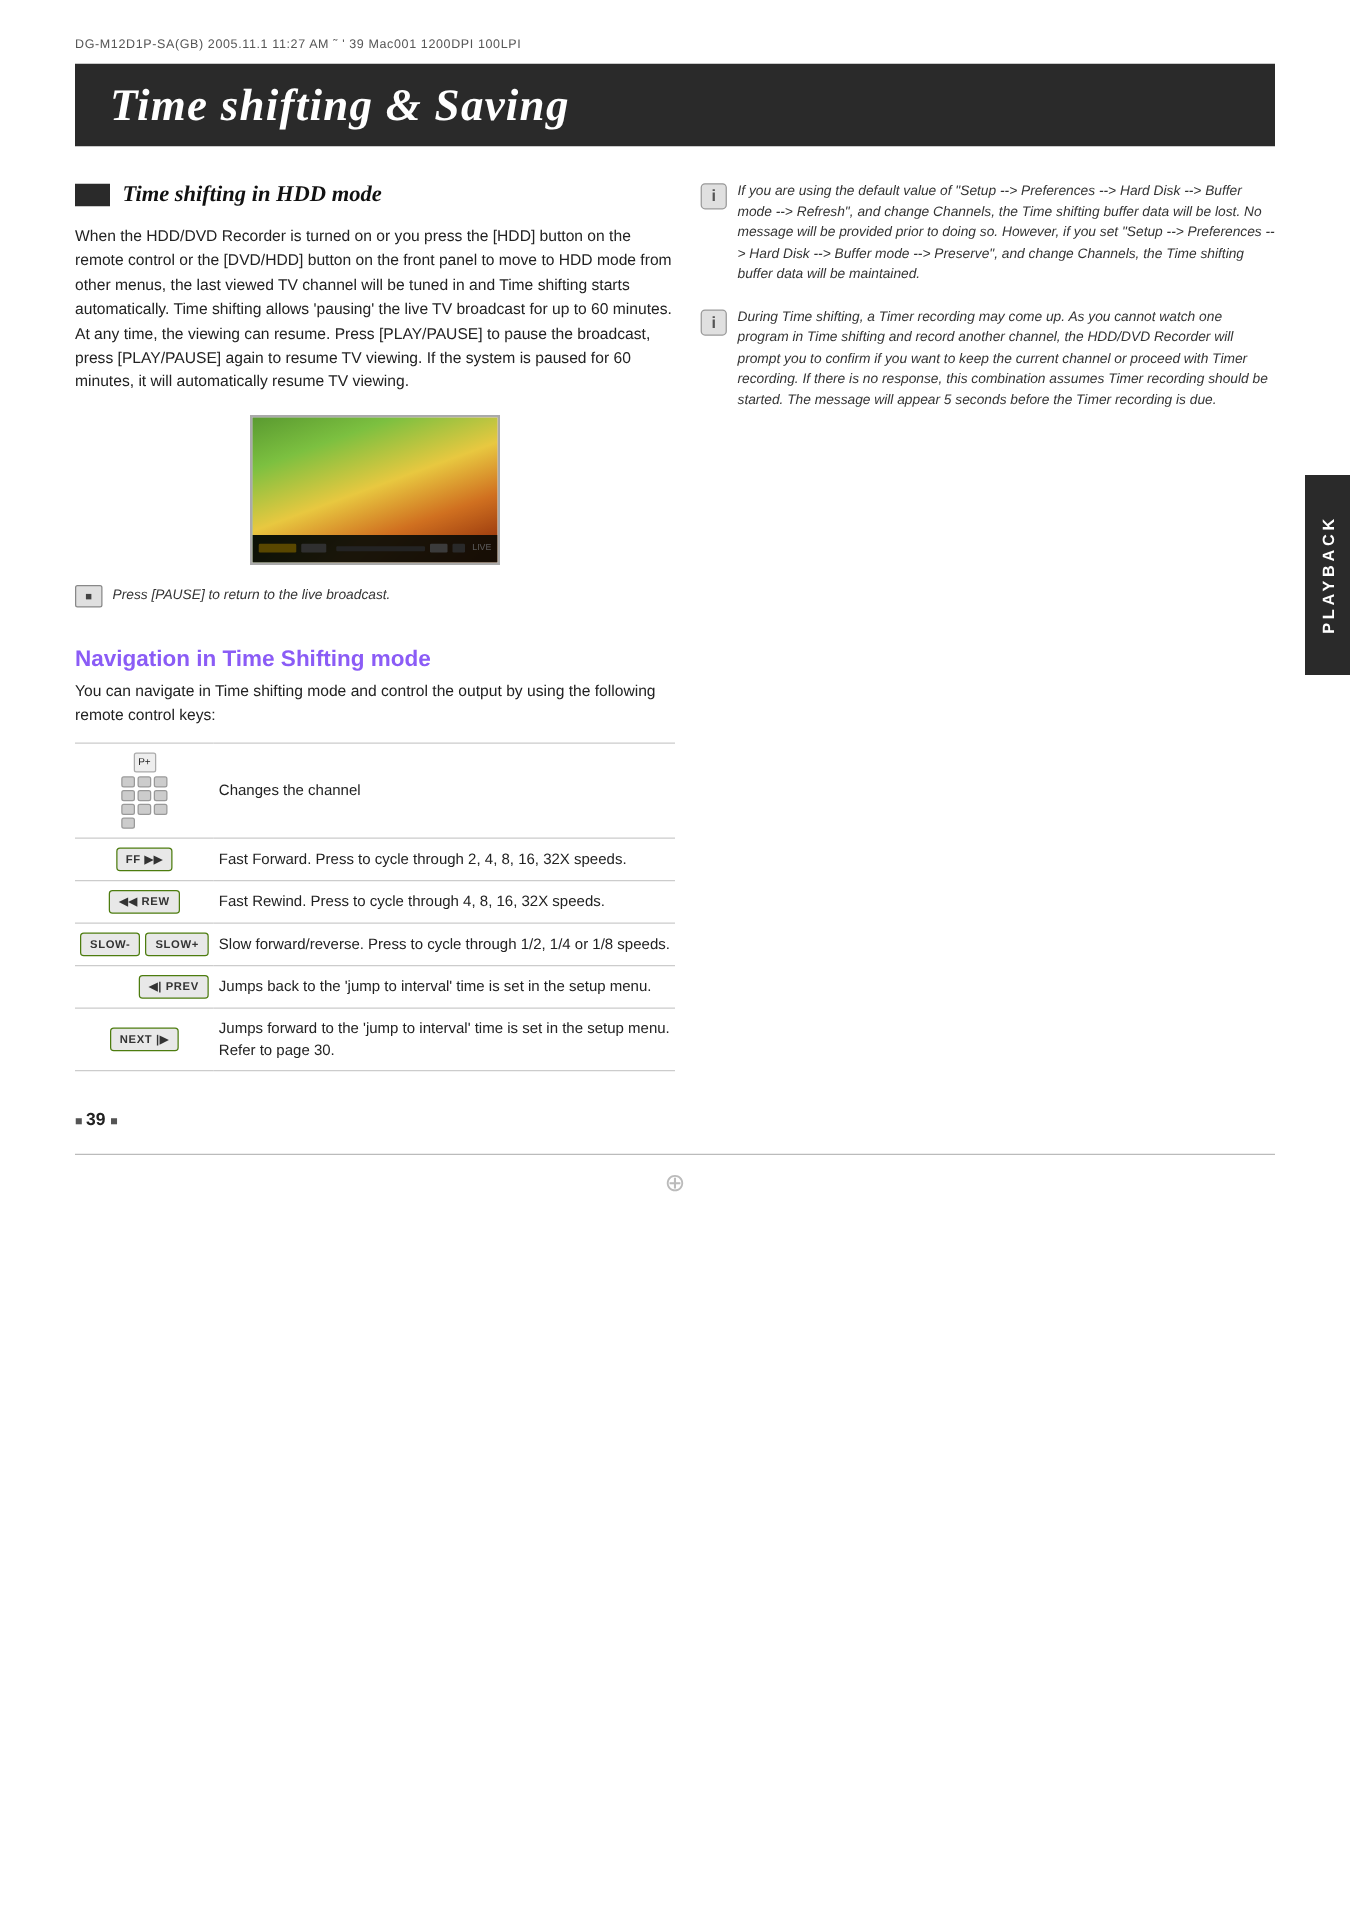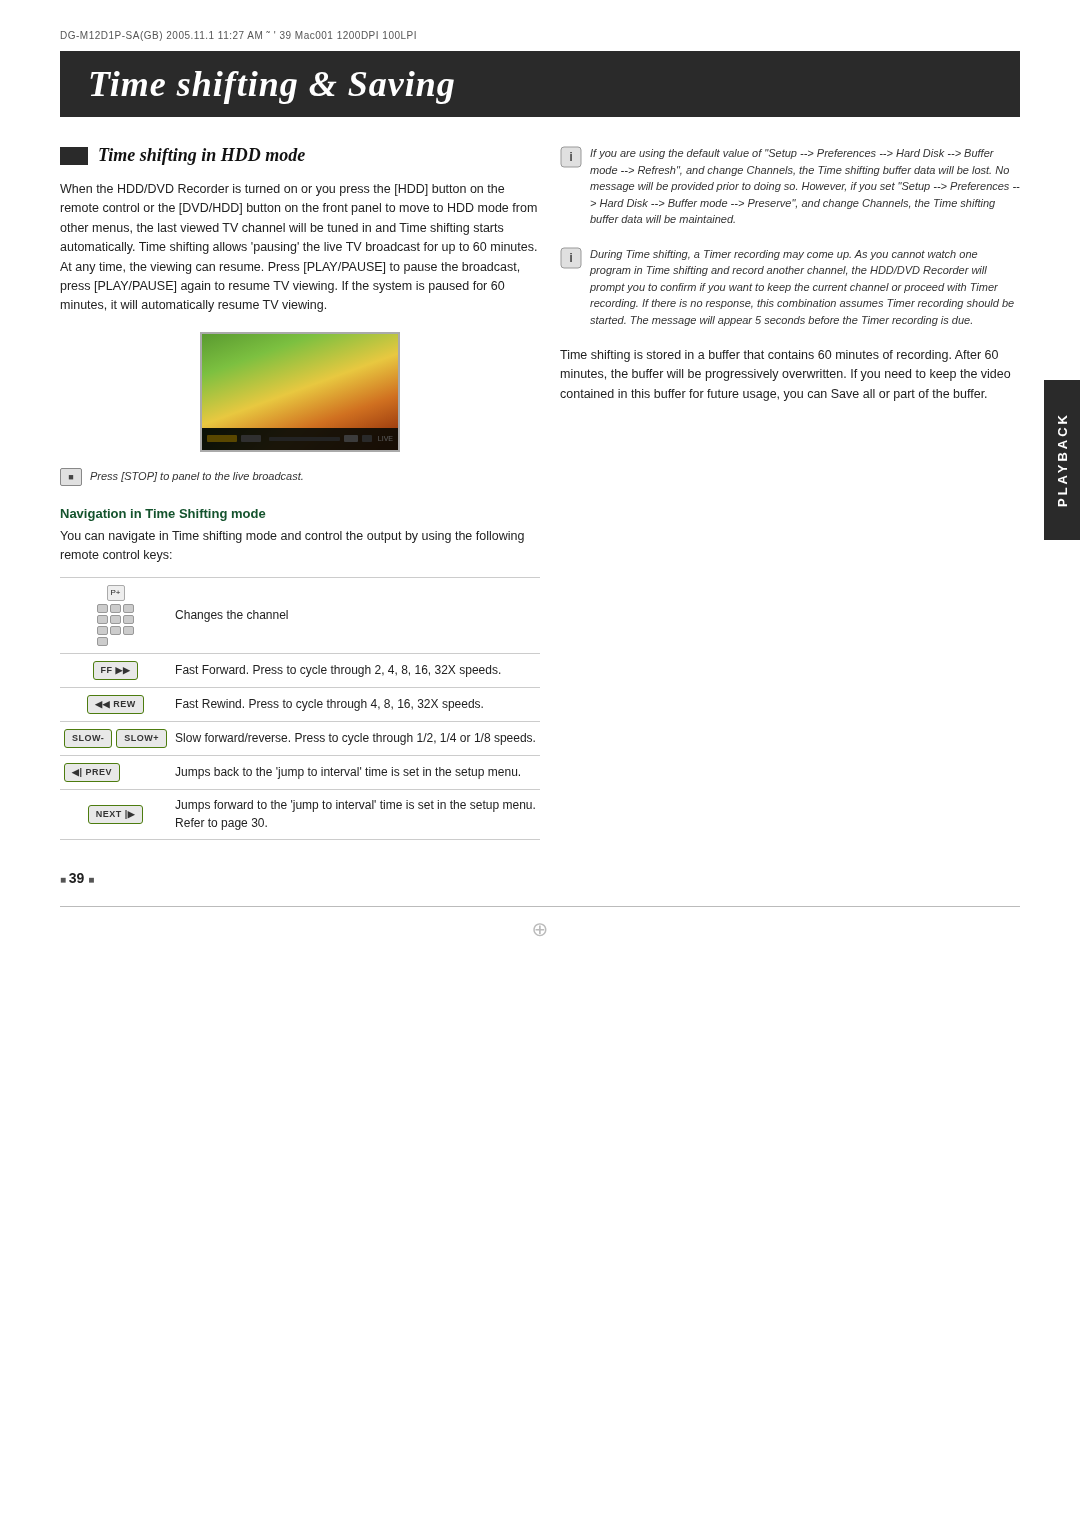--- a/index.html
+++ b/index.html
@@ -128,25 +128,25 @@
     }
     .note-text {
       font-size: 11px;
       line-height: 1.5;
       color: #333;
       font-style: italic;
     }
 
     
     .nav-section-title {
-      font-size: 13px;
+      font-size: 18px;
       font-weight: bold;
       margin-bottom: 6px;
-      margin-top: 20px;
-      color: #14532d;
+      margin-top: 31px;
+      color: #8b5cf6;
     }
 
     .nav-table {
       width: 100%;
       border-collapse: collapse;
     }
     .nav-table tr {
       border-top: 1px solid #ccc;
     }
     .nav-table tr:last-child {
@@ -270,21 +270,21 @@
           <div style="width:20px;height:7px;background:#888;border-radius:1px;"></div>
           <div style="flex:1;height:4px;background:#666;border-radius:1px;margin-left:4px;"></div>
           <div style="width:14px;height:7px;background:#aaa;border-radius:1px;"></div>
           <div style="width:10px;height:7px;background:#777;border-radius:1px;"></div>
           <div style="font-size:7px;color:#fff;margin-left:2px;">LIVE</div>
         </div>
       </div>
 
       <div class="note-row">
         <div class="note-stop-icon">■</div>
-        <span class="note-text">Press [STOP] to panel to the live broadcast.</span>
+        <span class="note-text">Press [PAUSE] to return to the live broadcast.</span>
       </div>
 
       <div class="nav-section-title">Navigation in Time Shifting mode</div>
       <p class="body-text">You can navigate in Time shifting mode and control the output by using the following remote control keys:</p>
 
       <table class="nav-table">
         <tbody>
 
           <tr>
             <td>
@@ -341,21 +341,21 @@
                 <span class="ff-btn">SLOW+</span>
               </div>
             </td>
             <td>
               <span>Slow forward/reverse. Press to cycle through 1/2, 1/4 or 1/8 speeds.</span>
             </td>
           </tr>
 
           <tr>
             <td>
-              <div style="display:flex;justify-content:flex-start;">
+              <div style="display:flex;justify-content:flex-end;">
                 <span class="ff-btn">◀| PREV</span>
               </div>
             </td>
             <td>
               <span>Jumps back to the 'jump to interval' time is set in the setup menu.</span>
             </td>
           </tr>
 
           <tr>
             <td>
@@ -387,21 +387,20 @@
       <div class="note-row" style="margin-bottom:18px;">
         <div class="note-icon">
           <svg viewBox="0 0 22 22" fill="none">
             <rect x="1" y="1" width="20" height="20" rx="3" fill="#e0e0e0" stroke="#999" stroke-width="1"></rect>
             <text x="11" y="15" text-anchor="middle" font-size="13" font-weight="bold" fill="#555">i</text>
           </svg>
         </div>
         <span class="note-text">During Time shifting, a Timer recording may come up. As you cannot watch one program in Time shifting and record another channel, the HDD/DVD Recorder will prompt you to confirm if you want to keep the current channel or proceed with Timer recording. If there is no response, this combination assumes Timer recording should be started. The message will appear 5 seconds before the Timer recording is due.</span>
       </div>
 
-      <p class="body-text">Time shifting is stored in a buffer that contains 60 minutes of recording. After 60 minutes, the buffer will be progressively overwritten. If you need to keep the video contained in this buffer for future usage, you can Save all or part of the buffer.</p>
 
     </div>
 
   </div>
   
 
   
   <div class="playback-sidebar">
     <span>PLAYBACK</span>
   </div>

